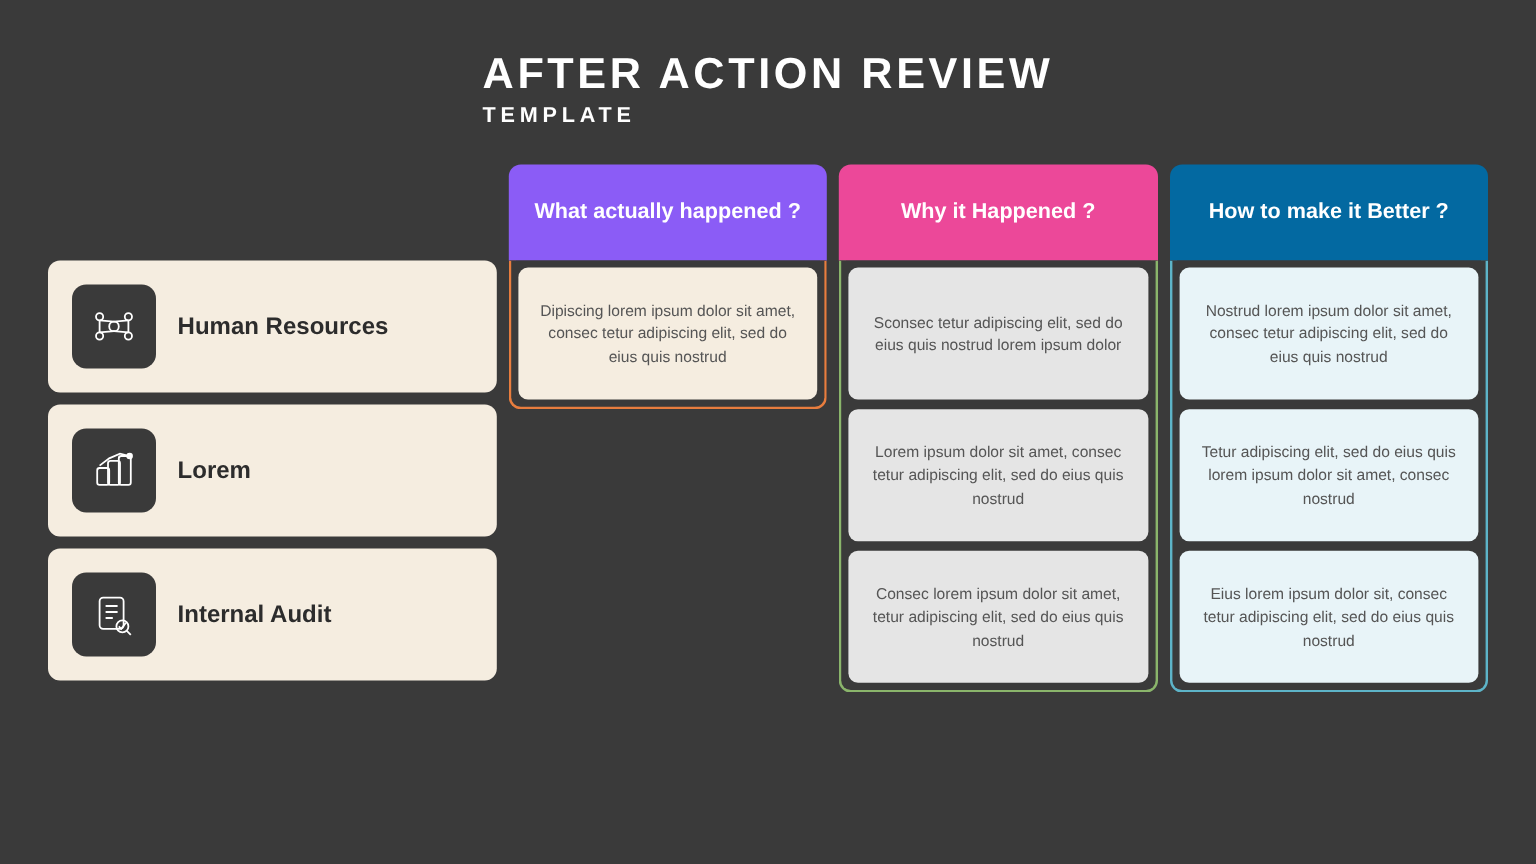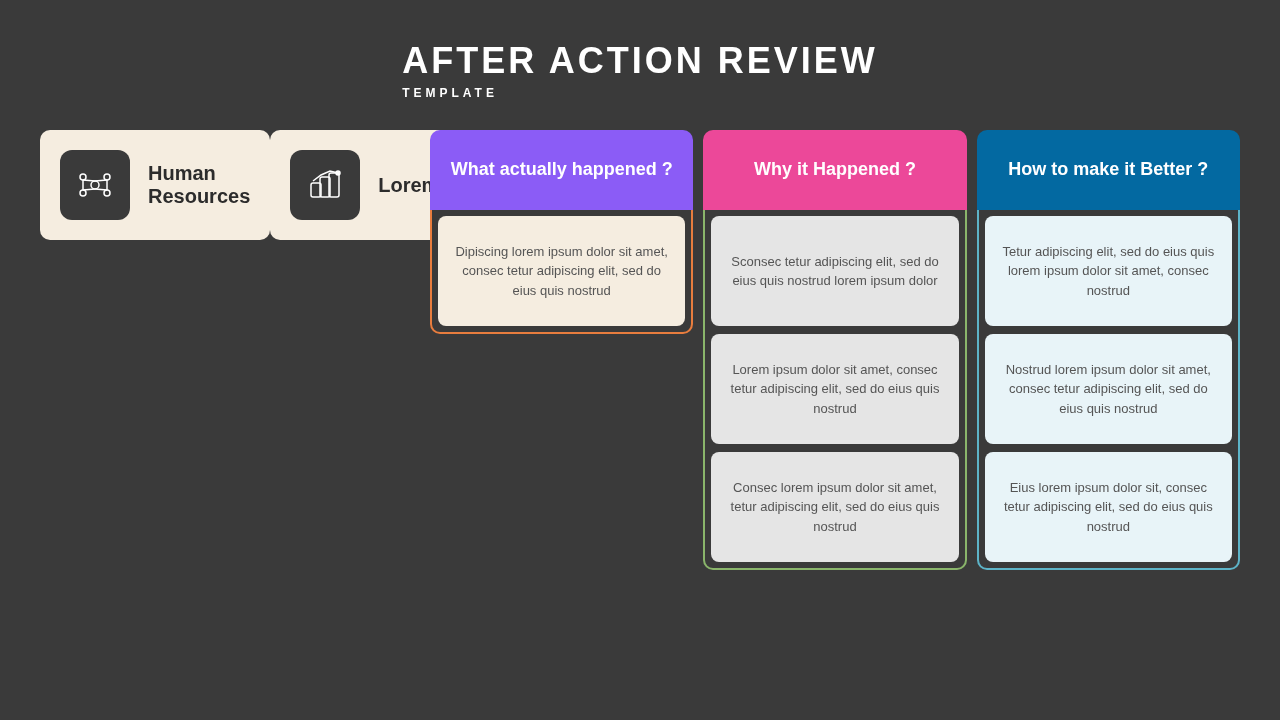--- a/index.html
+++ b/index.html
@@ -22,38 +22,38 @@
 
     .main-title {
       font-size: 36px;
       font-weight: 700;
       color: #ffffff;
       letter-spacing: 3px;
       text-transform: uppercase;
     }
 
     .sub-title {
-      font-size: 12px;
+      font-size: 18px;
       font-weight: 600;
       color: #ffffff;
       letter-spacing: 4px;
       text-transform: uppercase;
       margin-top: 4px;
     }
 
     .table-container {
       display: flex;
       width: 1200px;
       gap: 0;
     }
 
     
     .left-col {
       display: flex;
-      flex-direction: row;
+      flex-direction: column;
       width: 380px;
       gap: 0;
     }
 
     .left-header-spacer {
       height: 80px;
     }
 
     .row-item {
       display: flex;
@@ -195,20 +195,34 @@
           <rect x="6" y="18" width="10" height="14" rx="2"></rect>
           <rect x="15" y="12" width="10" height="20" rx="2"></rect>
           <rect x="24" y="8" width="10" height="24" rx="2"></rect>
           <polyline points="8,16 16,10 25,6 33,8"></polyline>
           <circle cx="33" cy="8" r="2" fill="white"></circle>
         </svg>
       </div>
       <span class="row-label">Lorem</span>
     </div>
 
+    <div class="row-item">
+      <div class="row-icon-box">
+        <svg viewBox="0 0 40 40">
+          <rect x="8" y="6" width="20" height="26" rx="3"></rect>
+          <line x1="13" y1="13" x2="23" y2="13"></line>
+          <line x1="13" y1="18" x2="23" y2="18"></line>
+          <line x1="13" y1="23" x2="19" y2="23"></line>
+          <circle cx="27" cy="30" r="5"></circle>
+          <line x1="30.5" y1="33.5" x2="34" y2="37"></line>
+          <polyline points="24,30 26,32 30,27"></polyline>
+        </svg>
+      </div>
+      <span class="row-label">Internal Audit</span>
+    </div>
   </div>
 
   <div class="data-col col-orange">
     <div class="col-header">
       <span class="col-header-text">What actually happened ?</span>
     </div>
     <div class="col-body">
       <div class="cell">
         <span class="cell-text">Dipiscing lorem ipsum dolor sit amet, consec tetur adipiscing elit, sed do eius quis nostrud</span>
       </div>
@@ -231,24 +245,24 @@
       </div>
     </div>
   </div>
 
   <div class="data-col col-blue">
     <div class="col-header">
       <span class="col-header-text">How to make it Better ?</span>
     </div>
     <div class="col-body">
       <div class="cell">
+        <span class="cell-text">Nostrud lorem ipsum dolor sit amet, consec tetur adipiscing elit, sed do eius quis nostrud</span>
+      </div>
+      <div class="cell">
         <span class="cell-text">Tetur adipiscing elit, sed do eius quis lorem ipsum dolor sit amet, consec nostrud</span>
       </div>
       <div class="cell">
-        <span class="cell-text">Nostrud lorem ipsum dolor sit amet, consec tetur adipiscing elit, sed do eius quis nostrud</span>
-      </div>
-      <div class="cell">
         <span class="cell-text">Eius lorem ipsum dolor sit, consec tetur adipiscing elit, sed do eius quis nostrud</span>
       </div>
     </div>
   </div>
 
 </div>
 
 </body></html>

